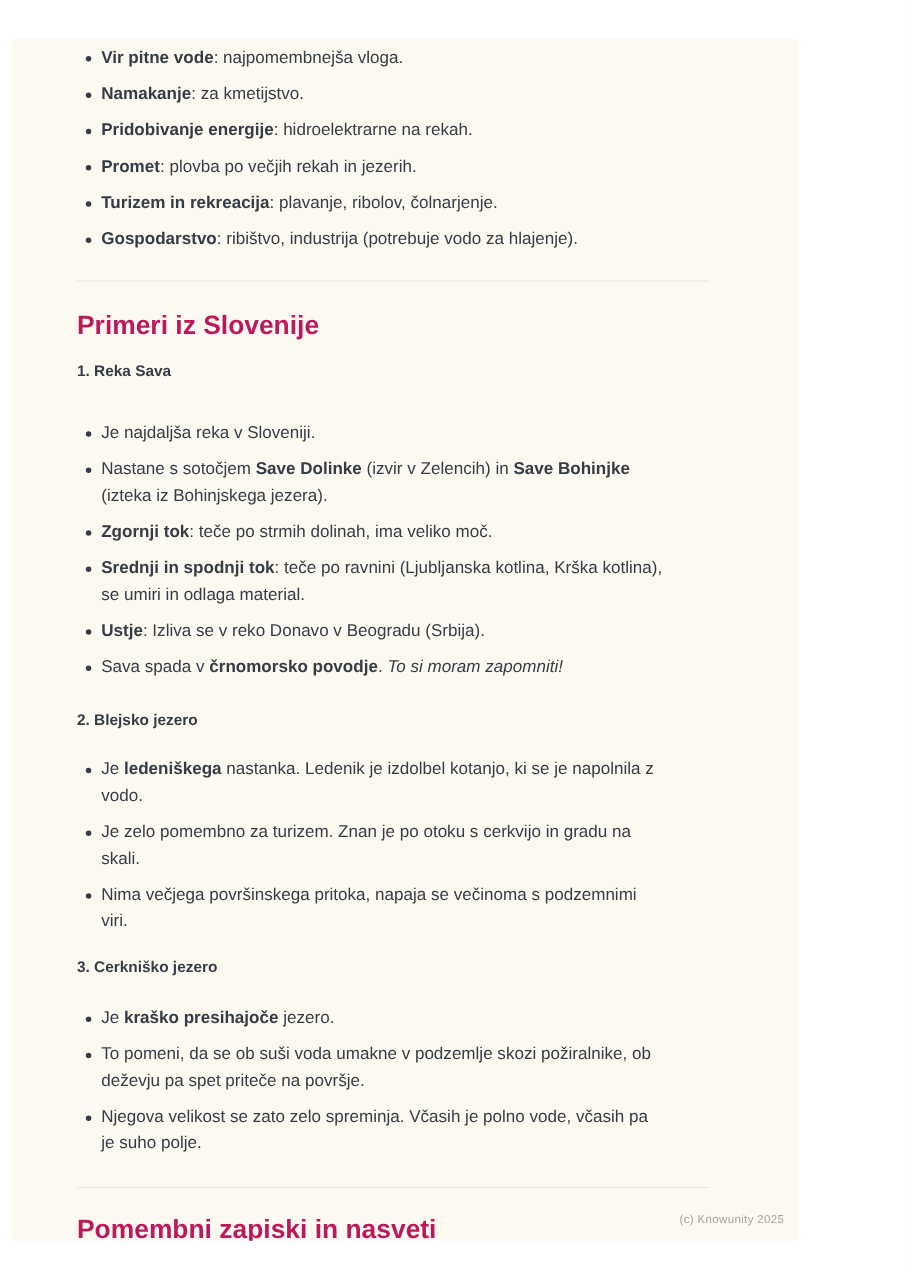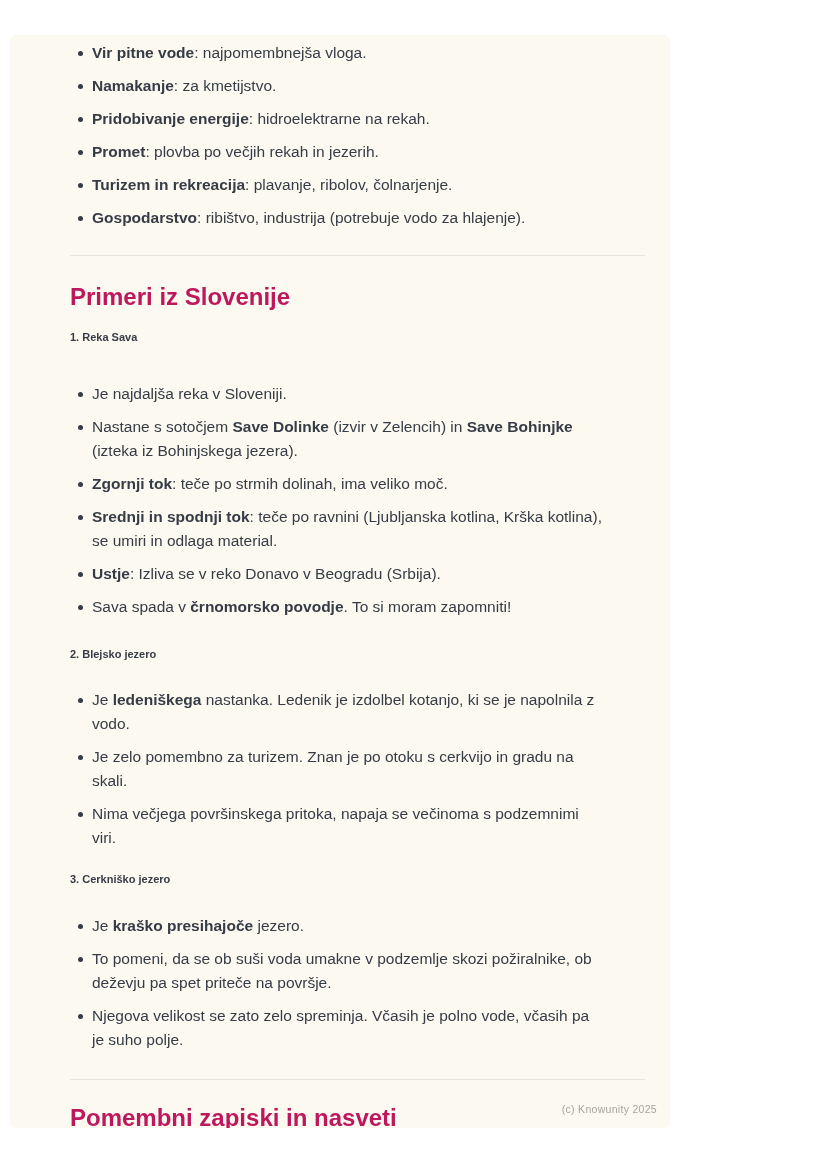--- a/index.html
+++ b/index.html
@@ -11,21 +11,21 @@
     height: 1171px;
     background: #ffffff;
     font-family: "Liberation Sans", sans-serif;
     position: relative;
     overflow: hidden;
   }
   .page {
     position: absolute;
     left: 10px;
     top: 35px;
-    width: 660px;
+    width: 716px;
     height: 1093px;
     background: #FCF9F1;
     border-radius: 6px;
     overflow: hidden;
   }
   .band {
     position: absolute;
     top: 0;
     bottom: 0;
     left: 741px;
@@ -64,36 +64,36 @@
     content: "";
     position: absolute;
     left: 8px;
     top: 9.5px;
     width: 5px;
     height: 5px;
     border-radius: 50%;
     background: #363C46;
   }
   .b { font-weight: 700; }
-  .i { }
+  .i { font-style: italic; }
   hr.divider {
     border: none;
     border-top: 1px solid #E8E5E0;
     margin: 0;
     width: 100%;
   }
   h2.section-heading {
     font-size: 24px;
     line-height: 30px;
     color: #be185d;
     margin: 0;
     font-weight: 700;
   }
   h3.sub-heading {
-    font-size: 11px;
+    font-size: 14px;
     line-height: 24px;
     margin: 0;
     font-weight: 700;
     color: #363C46;
   }
   
   #uses-list   { margin-top: 6px; }
   #divider-1   { margin-top: 25px; }
   #heading-primeri { margin-top: 26px; }
   #sub-1       { margin-top: 13px; }

